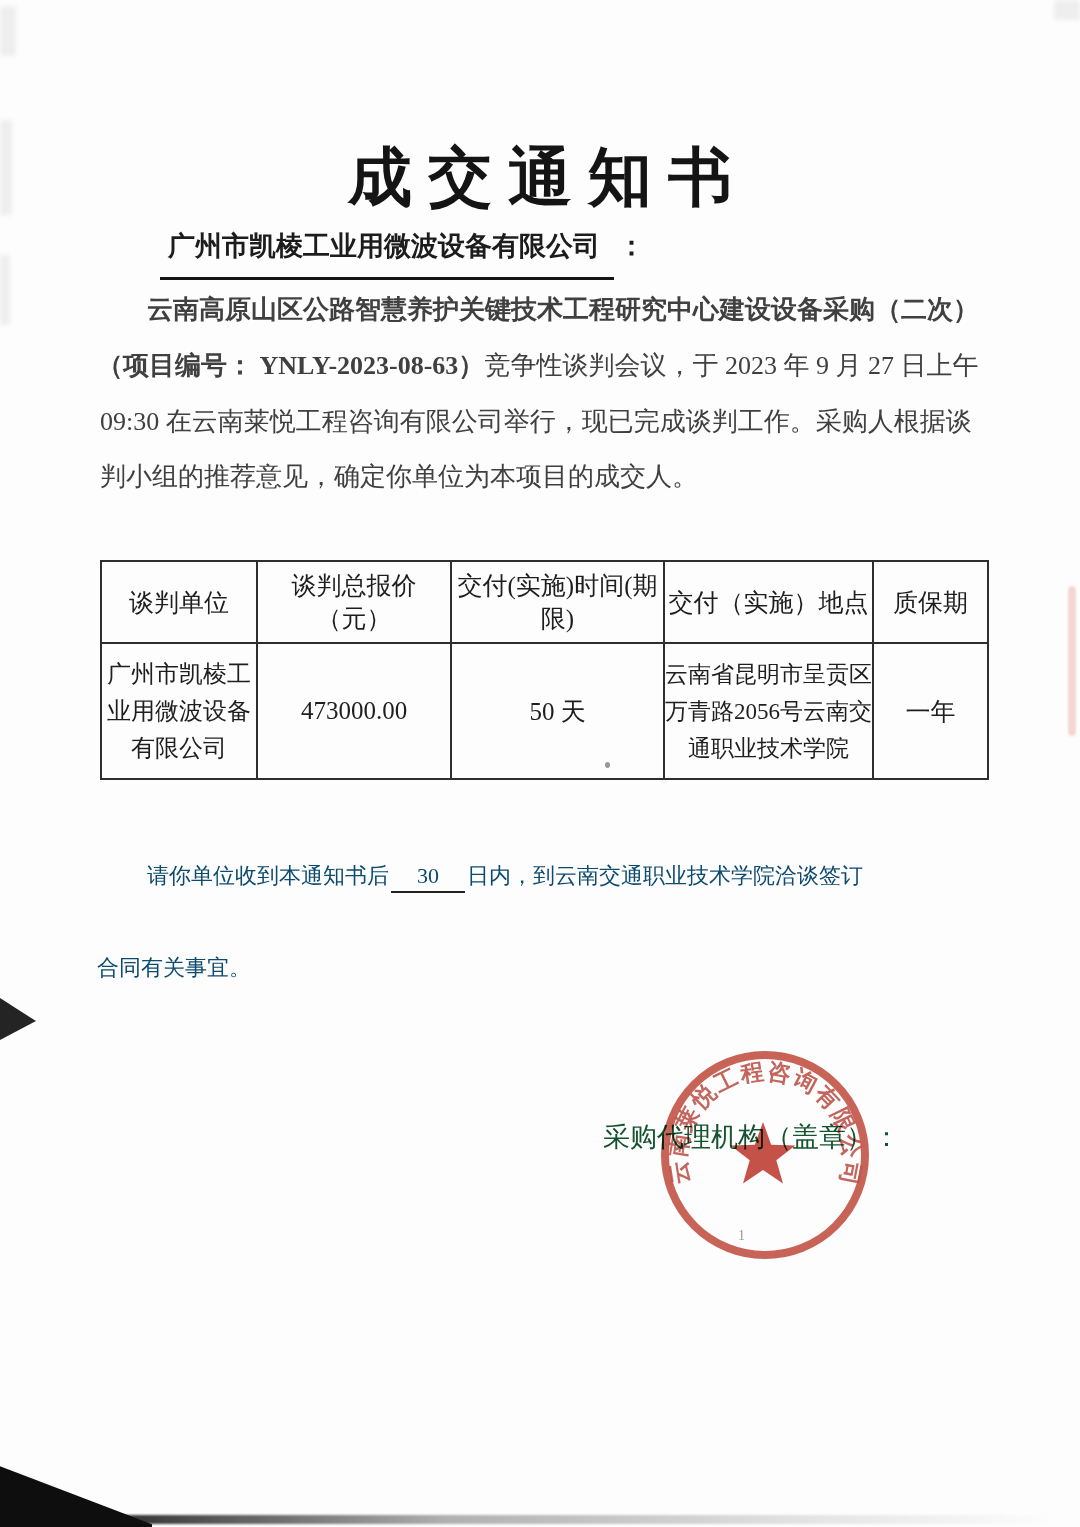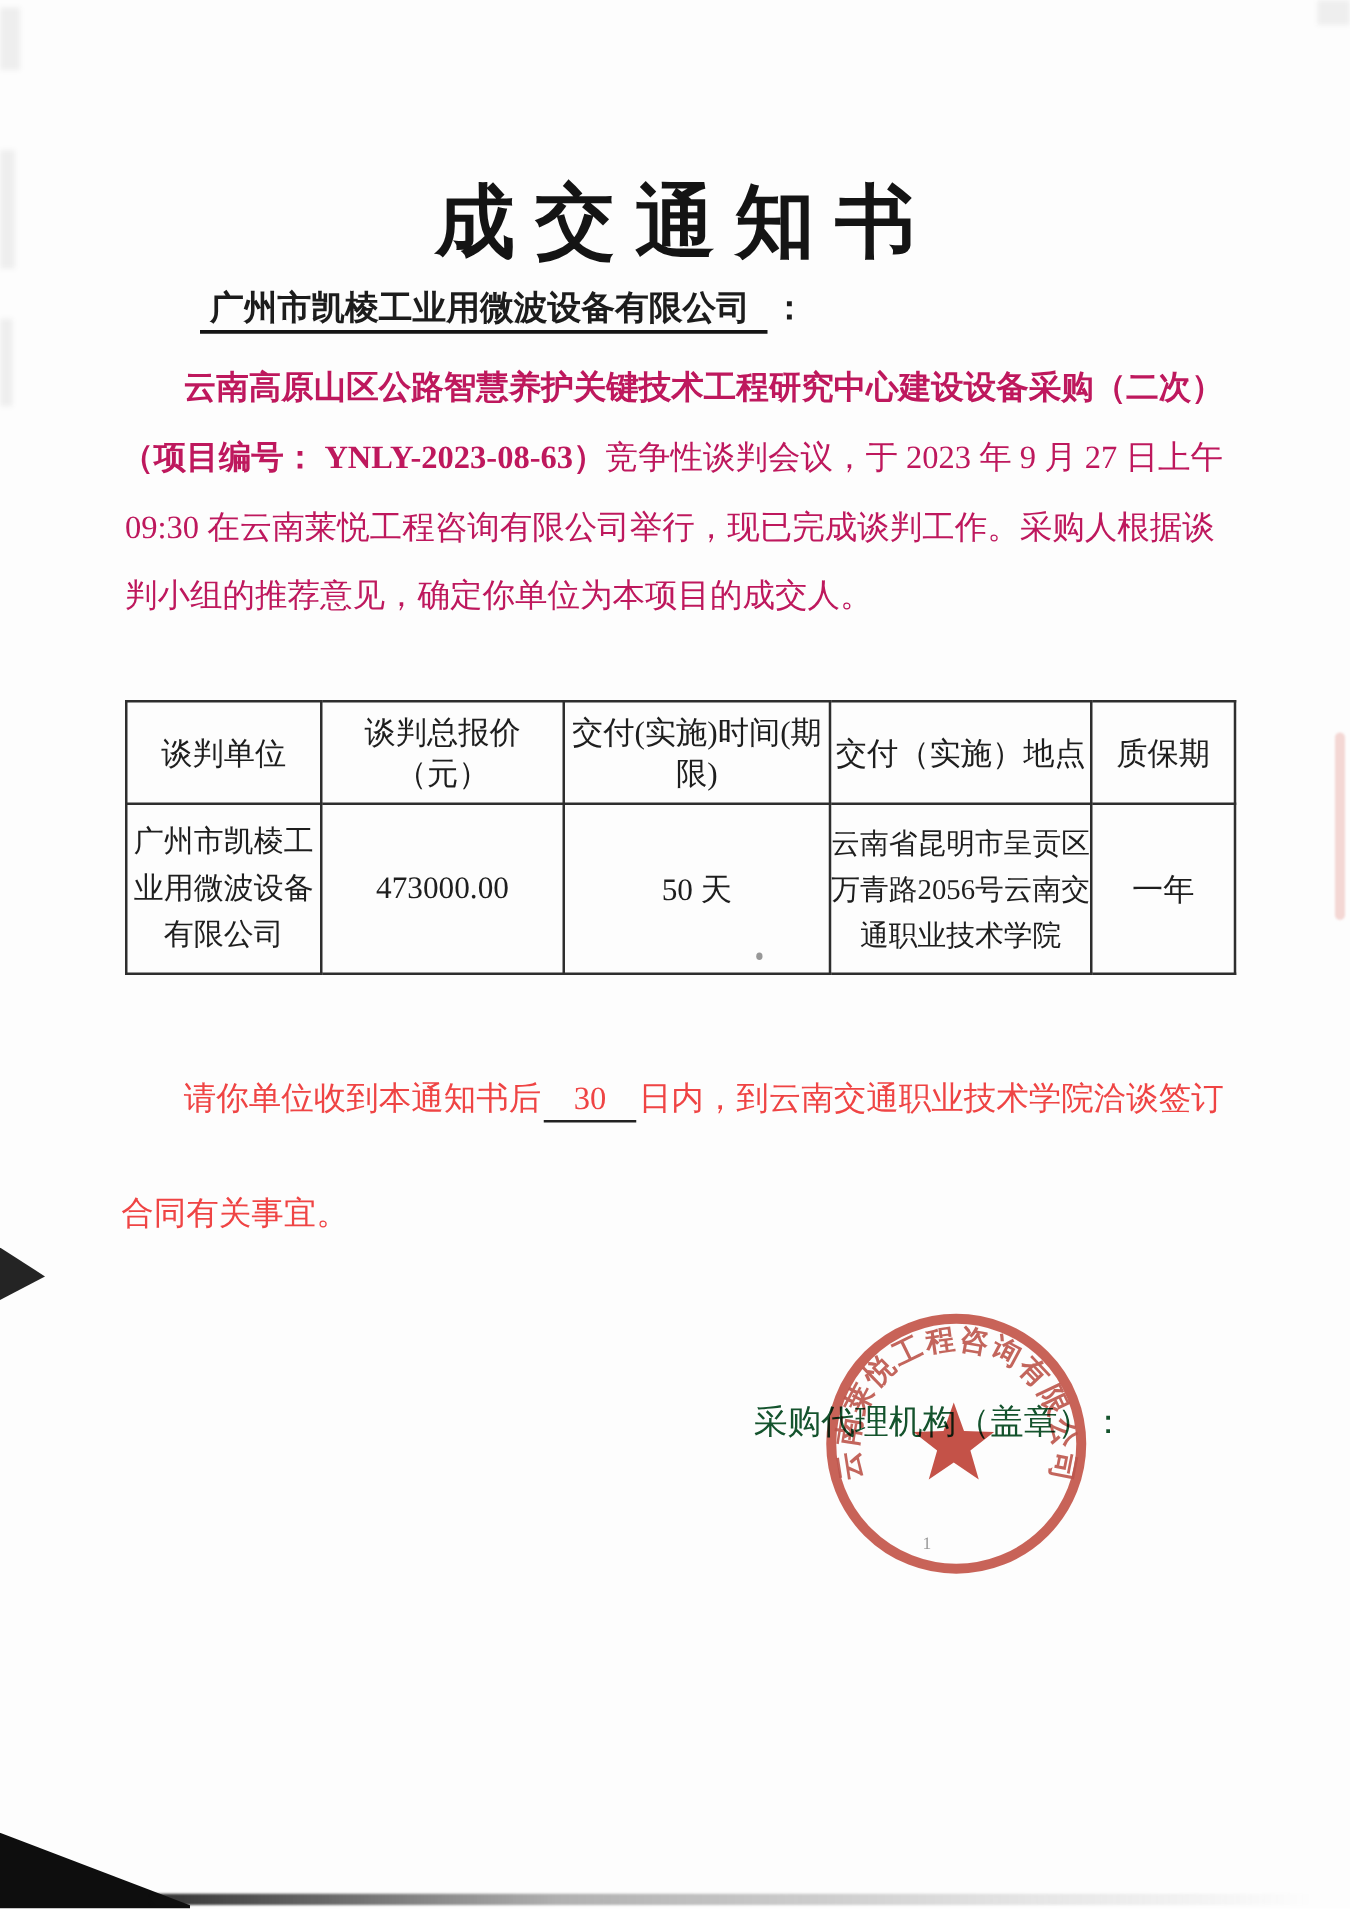--- a/index.html
+++ b/index.html
@@ -15,42 +15,42 @@
   .doc-title{
     left:0;top:134px;width:1080px;
     text-align:center;
     font-size:64px;font-weight:bold;
     letter-spacing:16px;text-indent:16px;
     color:#141414;
   }
   .recipient{left:160px;top:228px;font-size:27px;font-weight:bold;white-space:nowrap;}
   .recipient .uline{
     border-bottom:3px solid #151515;
-    padding:0 14px 3px 8px;
+    padding:0 14px 16px 8px;
   }
   .recipient .colon{padding-left:4px;}
-  .bodyline{font-size:26px;white-space:nowrap;color:#be185d;}
+  .bodyline{font-size:26px;white-space:nowrap;color:#404040;}
   .bold{font-weight:bold;}
   .indent2{padding-left:47px;}
   table.award{
     position:absolute;left:100px;top:560px;
     width:887px;border-collapse:collapse;table-layout:fixed;
     font-size:25px;color:#1e1e1e;
   }
   table.award th,table.award td{
     border:2px solid #2e2e2e;
     text-align:center;vertical-align:middle;
     font-weight:normal;padding:0;
     white-space:pre-line;
   }
   tr.hrow{height:82px;}
   tr.drow{height:136px;}
   td.unit-cell{font-size:24px;line-height:37px;}
   td.place-cell{font-size:23px;line-height:37px;}
-  .notice-line{font-size:26px;white-space:nowrap;color:#ef4444;}
+  .notice-line{font-size:22px;white-space:nowrap;color:#0c4a6e;}
   .blank{
     display:inline-block;width:74px;text-align:center;
     border-bottom:2px solid #222;padding-bottom:2px;
     margin:0 2px;
   }
   .sig{font-size:27px;white-space:nowrap;color:#14532d;}
   .date-line{word-spacing:9px;}
   .stampsvg{mix-blend-mode:multiply;opacity:0.92;}
   .mark-1{left:738px;top:1228px;font-size:14px;color:#9a9a9a;font-family:"Liberation Serif",serif;}
   .dot{left:605px;top:762px;width:5px;height:6px;background:rgba(70,70,70,.55);border-radius:50%;}

